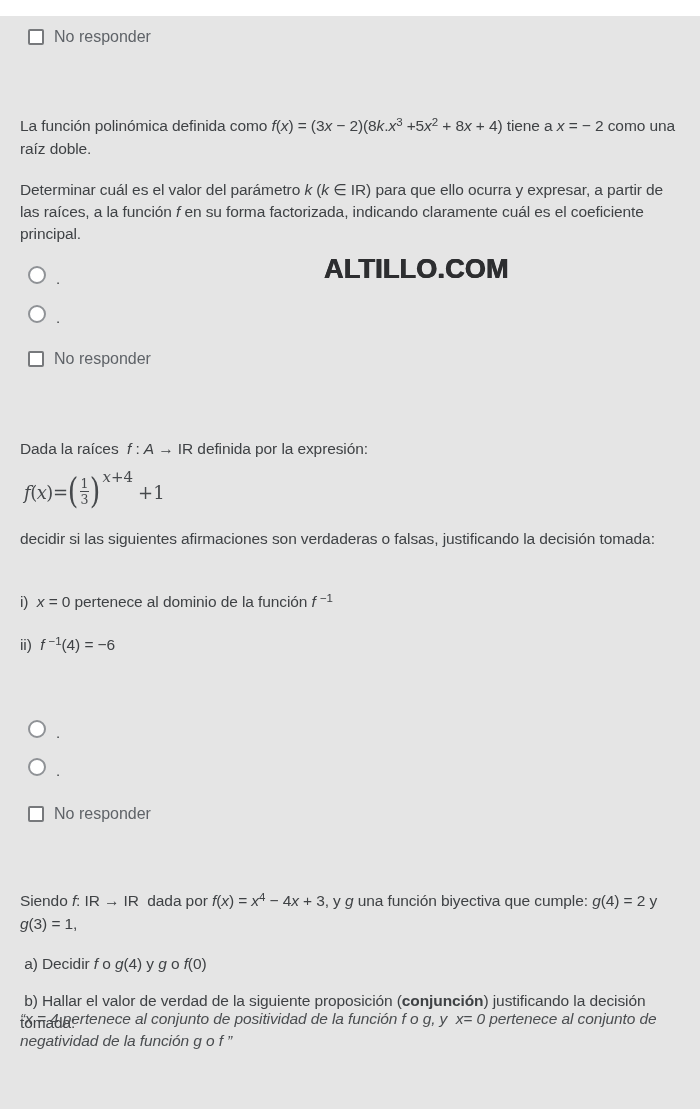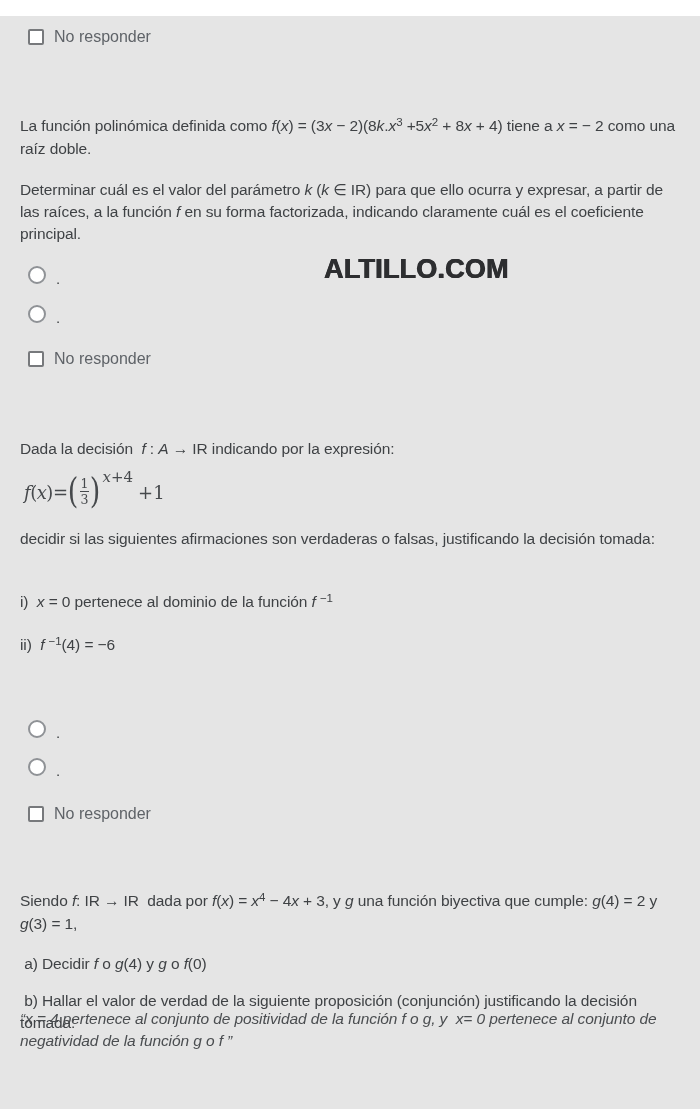--- a/index.html
+++ b/index.html
@@ -2,21 +2,21 @@
 <html lang="es"><head>
 <meta charset="utf-8">
 <style>
   html,body{margin:0;padding:0;}
   body{width:700px;height:1109px;background:#ffffff;font-family:"Liberation Sans",sans-serif;}
   .page{position:relative;width:700px;height:1109px;background:#e5e5e5;overflow:hidden;
         color:#3f4245;margin-top:16px;}
   .para{position:absolute;left:20px;width:664px;font-size:15.5px;line-height:22px;
         letter-spacing:-0.1px;white-space:pre-wrap;color:#3f4245;}
   .run-i{font-style:italic;}
-  .run-b{font-weight:normal;}
+  .run-b{font-weight:bold;}
   .run-sup{font-size:11.5px;position:relative;top:-5px;}
   .quote{font-style:italic;color:#4a4d50;}
 
   
   .opt-row{position:absolute;left:28px;display:flex;align-items:center;gap:10px;height:18px;}
   .radio{width:18px;height:18px;border:2px solid #8f9296;border-radius:50%;
          box-sizing:border-box;background:#fff;flex:0 0 auto;cursor:pointer;}
   .checkbox{width:16px;height:16px;border:2px solid #77797c;border-radius:2px;
             box-sizing:border-box;background:#fff;flex:0 0 auto;cursor:pointer;}
   .opt-label{font-size:15px;color:#3f4245;align-self:flex-end;line-height:10px;}
@@ -61,21 +61,21 @@
   </div>
   <div class="opt-row" style="top:289px;">
     <span class="radio"></span>
     <span class="opt-label">.</span>
   </div>
   <div class="opt-row" style="top:334px;">
     <span class="checkbox"></span>
     <span class="cb-label">No responder</span>
   </div>
 
-  <div class="para" style="top:422px;"><span>Dada la decisión  </span><span class="run-i">f</span><span> : </span><span class="run-i">A</span><span> → IR indicando por la expresión:</span></div>
+  <div class="para" style="top:422px;"><span>Dada la raíces  </span><span class="run-i">f</span><span> : </span><span class="run-i">A</span><span> → IR definida por la expresión:</span></div>
 
   <div class="formula">
     <span class="f-lhs"><span class="run-i">f</span><span>(</span><span class="run-i">x</span><span>)=</span></span>
     <span class="f-paren">(</span>
     <span class="f-frac">
       <span class="f-num">1</span>
       <span class="f-den">3</span>
     </span>
     <span class="f-paren">)</span>
     <span class="f-exp"><span class="run-i">x</span><span>+4</span></span>

